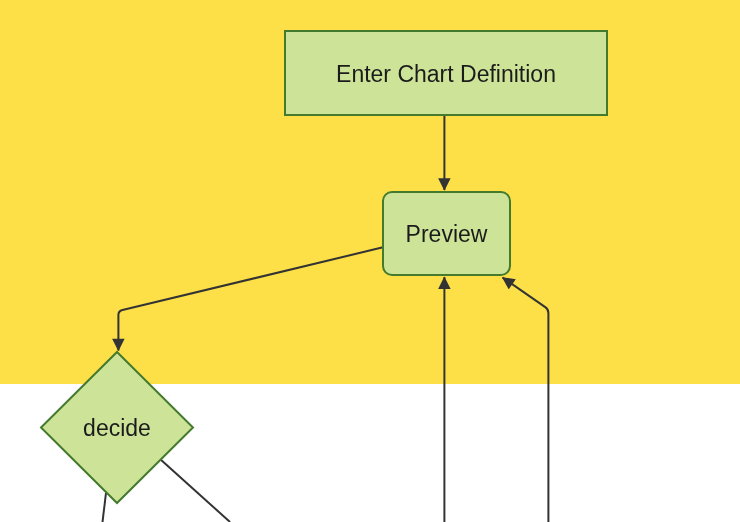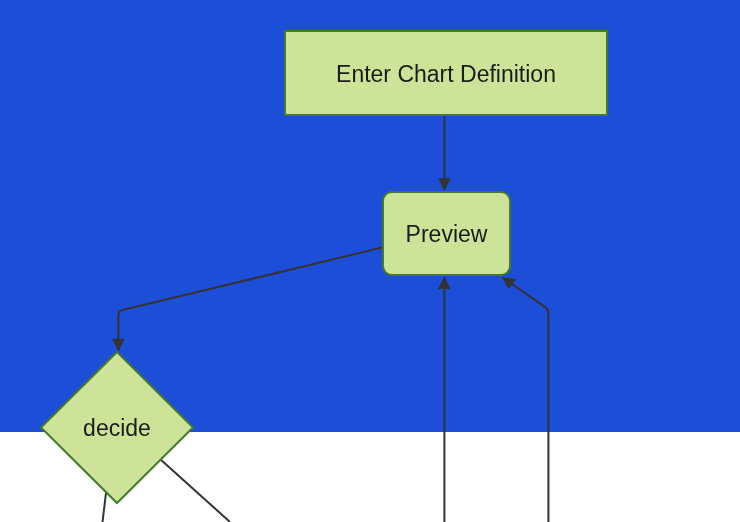--- a/index.html
+++ b/index.html
@@ -6,22 +6,22 @@
     margin: 0;
     padding: 0;
     width: 740px;
     height: 522px;
     background: #ffffff;
     overflow: hidden;
   }
   .diagram-stage {
     position: relative;
     width: 740px;
-    height: 432px;
-    background: #1d4ed8;
+    height: 384px;
+    background: #fde047;
   }
   svg {
     display: block;
     font-family: "Liberation Sans", "DejaVu Sans", sans-serif;
   }
   .node-label {
     font-size: 23px;
     font-weight: 400;
     text-anchor: middle;
     dominant-baseline: central;

